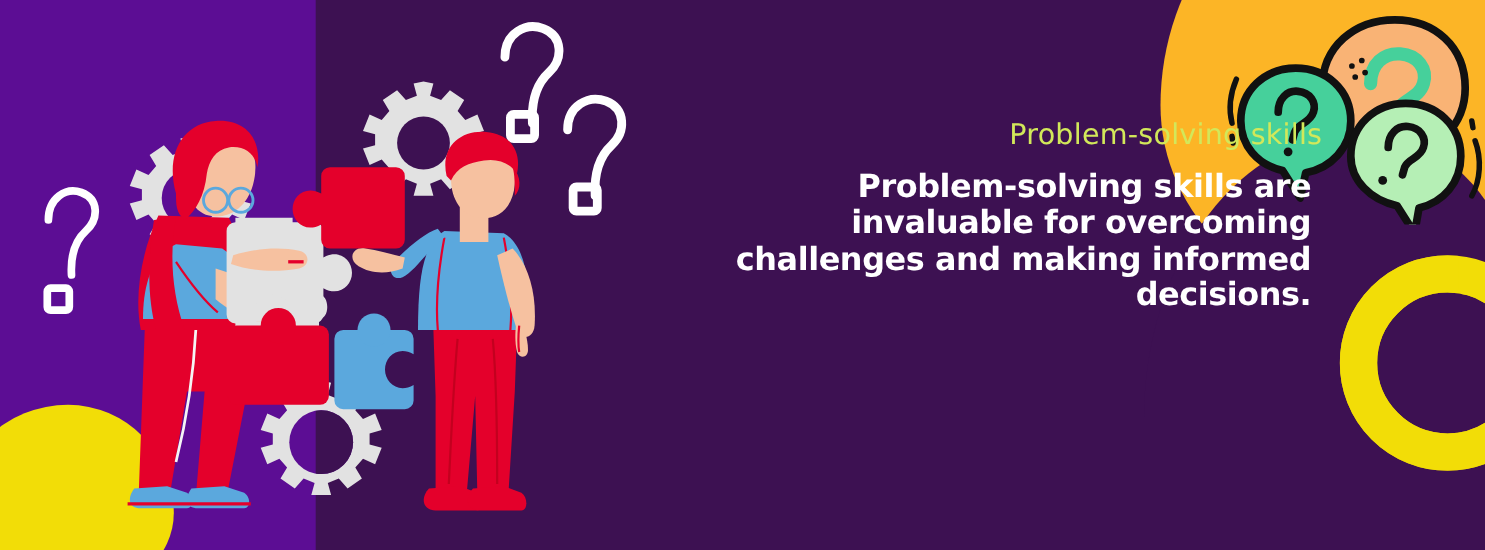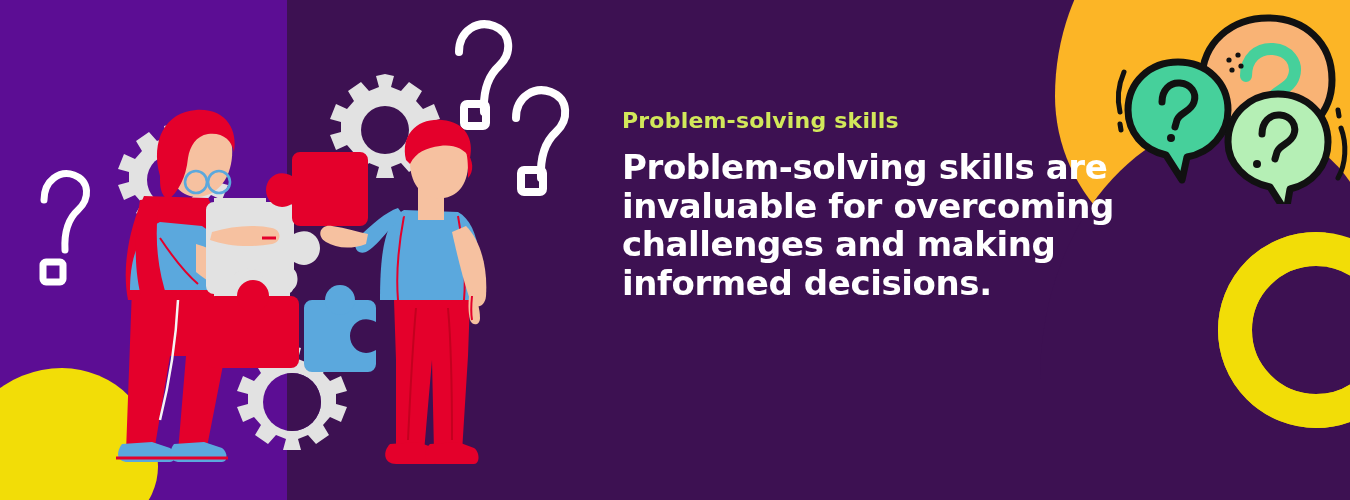--- a/index.html
+++ b/index.html
@@ -42,28 +42,30 @@
   .bubbles{position:absolute;left:1110px;top:14px;width:240px;height:190px;}
 
   
   .illus{position:absolute;left:0;top:0;width:600px;height:500px;}
 
   
   .textcol{
     position:absolute;left:622px;top:108px;width:580px;
   }
   .eyebrow{
-    font-size:22px;color:#D2E85A;letter-spacing:.2px;
-    line-height:1.2;font-weight:700;margin:0 0 14px 0;
+    font-size:26px;color:#D2E85A;letter-spacing:.2px;
+    line-height:1.2;font-weight:400;margin:0 0 14px 0;
     font-family:"DejaVu Sans",sans-serif;
+    text-align:right;
   }
   .headline{
-    font-size:34px;line-height:1.13;color:#FFFFFF;font-weight:bold;
+    font-size:29px;line-height:1.13;color:#FFFFFF;font-weight:bold;
     margin:0;letter-spacing:-0.4px;max-width:570px;
     font-family:"DejaVu Sans",sans-serif;
+    text-align:right;
   }
 </style>
 </head>
 <body>
 
 <div class="banner">
 
   <div class="bg-right"></div>
   <div class="bg-left"></div>
 

